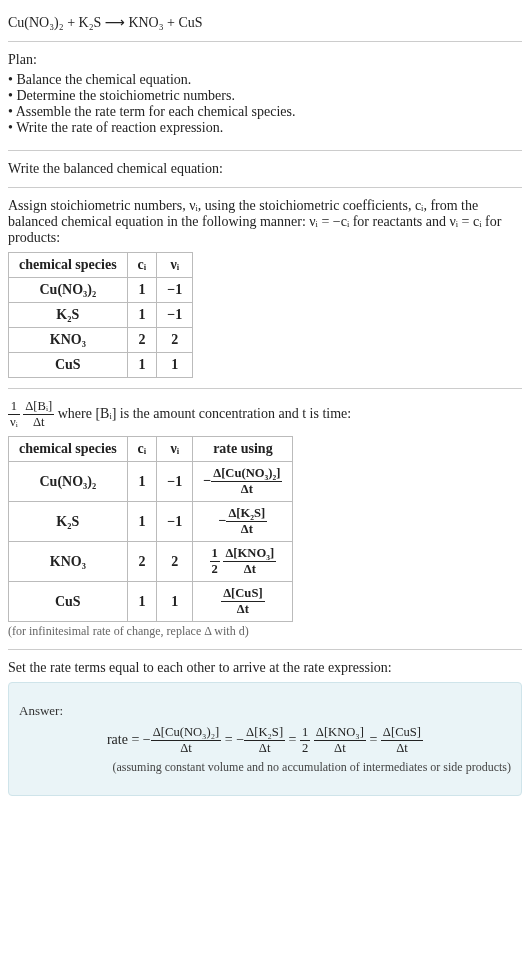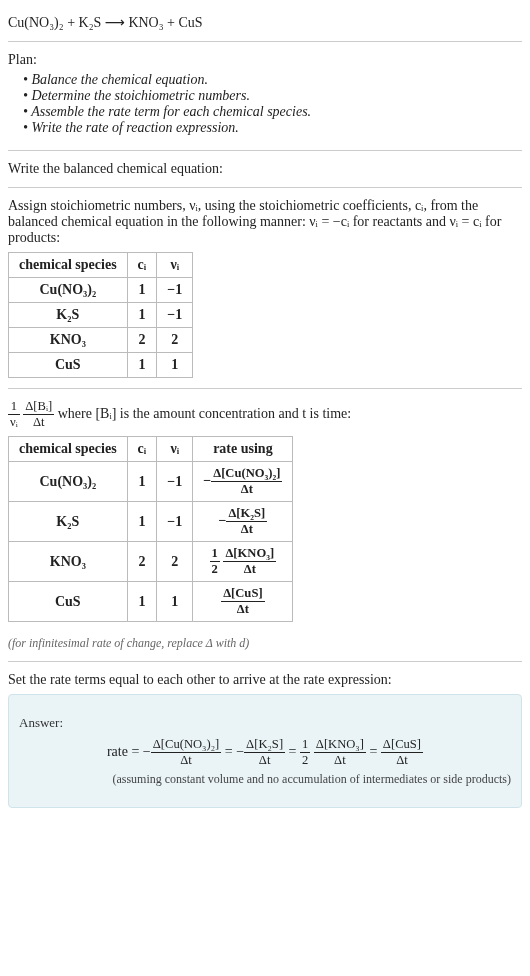--- a/index.html
+++ b/index.html
@@ -31,22 +31,21 @@
     padding: 4px 10px;
     text-align: center;
     font-weight: bold;
   }
   table.data th {
     background: #fff;
   }
   .note {
     font-size: 12px;
     color: #666;
-    margin-top: 14px;
-    font-style: italic;
+    margin-top: 2px;
   }
   .frac {
     display: inline-block;
     vertical-align: middle;
     text-align: center;
     font-size: 0.9em;
   }
   .frac .num {
     display: block;
     border-bottom: 1px solid #222;
@@ -73,22 +72,21 @@
     margin: 4px 0;
   }
   .answer-note {
     text-align: right;
     font-size: 12px;
     color: #444;
   }
   ul.plan {
     list-style: none;
     padding-left: 0;
-    margin: 4px 15px;
-    font-style: italic;
+    margin: 4px 0;
   }
   ul.plan li::before {
     content: "• ";
   }
 </style>
 </head>
 <body>
 
 <div class="section">
   <div class="eq">Cu(NO₃)₂ + K₂S ⟶ KNO₃ + CuS</div>

